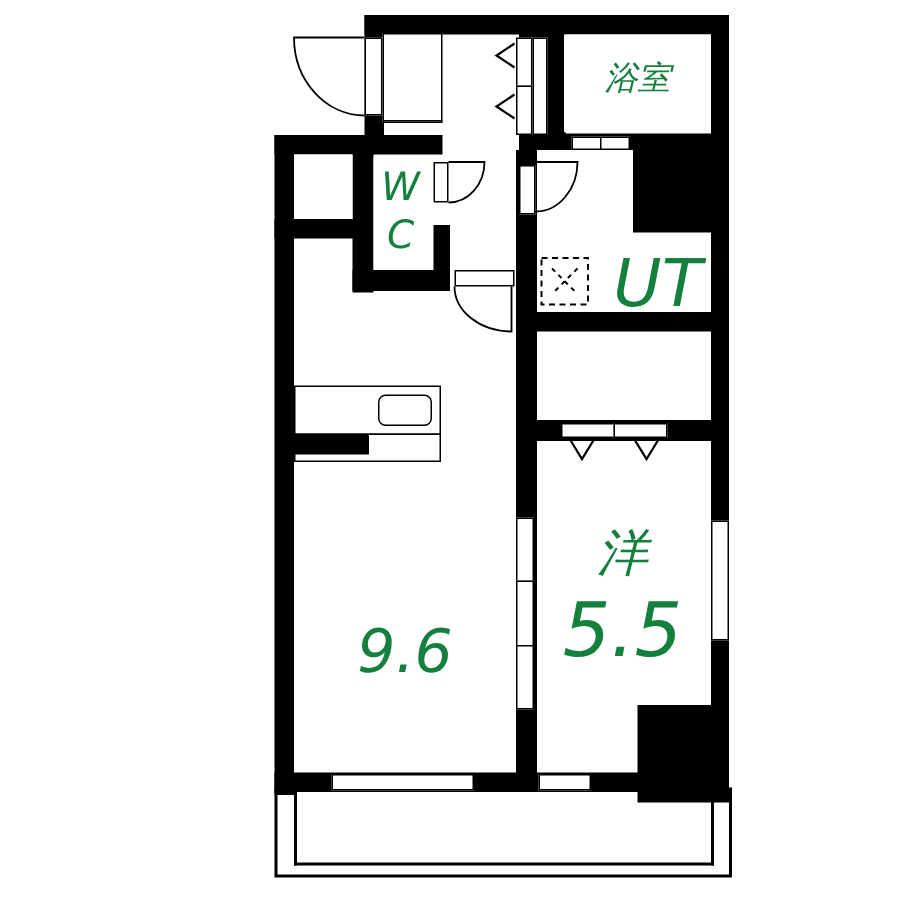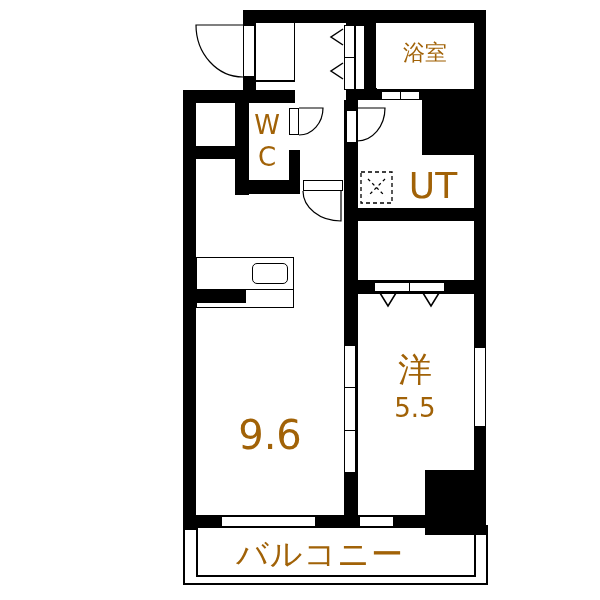--- a/index.html
+++ b/index.html
@@ -1,21 +1,21 @@
 <!DOCTYPE html>
 <html><head>
 <meta charset="utf-8">
 <style>
   html,body{margin:0;padding:0;background:#ffffff;}
   body{width:600px;height:600px;position:relative;overflow:hidden;font-family:"DejaVu Sans","Liberation Sans",sans-serif;}
   .plan{position:absolute;left:0;top:0;width:600px;height:600px;}
   .w{position:absolute;background:#000;}
   .o{position:absolute;border:2px solid #000;background:#fff;box-sizing:border-box;}
   .room{position:absolute;background:#fff;}
-  .lbl{position:absolute;color:#a16207;text-align:center;line-height:1;white-space:nowrap;}
+  .lbl{position:absolute;color:#15803d;text-align:center;line-height:1;white-space:nowrap;font-style:italic;}
   svg{position:absolute;overflow:visible;}
 </style>
 </head>
 <body>
 
 <div class="plan">
 
   <div class="o" style="left:183px;top:525px;width:305px;height:60px;border-width:2px;"></div>
   <div class="o" style="left:196px;top:525px;width:280px;height:52px;border-width:2px;border-top:none;"></div>
 
@@ -73,21 +73,21 @@
 
   <div class="o" style="left:346px;top:110px;width:11px;height:33px;border-width:1px;"></div>
   <svg width="40" height="40" style="left:357px;top:108px;">
     <path d="M0 0 L28 0 A28 33 0 0 1 0 33" fill="none" stroke="#000" stroke-width="1.2"></path>
   </svg>
 
   <svg width="34" height="34" style="left:360px;top:171px;">
     <rect x="1" y="1" width="31" height="31" fill="none" stroke="#000" stroke-width="1.3" stroke-dasharray="4,3"></rect>
     <path d="M8 8 L25 25 M25 8 L8 25" stroke="#000" stroke-width="1.3" stroke-dasharray="3,3"></path>
   </svg>
-  <div class="lbl" style="left:398px;top:168px;width:70px;font-size:36px;text-align:center;">UT</div>
+  <div class="lbl" style="left:398px;top:168px;width:70px;font-size:44px;text-align:right;">UT</div>
 
   <div class="o" style="left:303px;top:180px;width:40px;height:11px;border-width:1px;"></div>
   <svg width="45" height="40" style="left:303px;top:191px;">
     <path d="M0 0 A38 30 0 0 0 38 30 L38 0" fill="none" stroke="#000" stroke-width="1.2"></path>
   </svg>
 
   <div class="o" style="left:374px;top:282px;width:36px;height:10px;border-width:1px;"></div>
   <div class="o" style="left:409px;top:282px;width:36px;height:10px;border-width:1px;"></div>
   <svg width="80" height="20" style="left:378px;top:292px;">
     <path d="M2 1 L10 14 L18 1" fill="none" stroke="#000" stroke-width="1.5"></path>
@@ -100,21 +100,20 @@
   <div class="o" style="left:196px;top:289px;width:98px;height:19px;border-width:1px;background:transparent;"></div>
   <div class="w" style="left:196px;top:290px;width:50px;height:12px;"></div>
 
   <div class="lbl" style="left:220px;top:415px;width:100px;font-size:40px;">9.6</div>
 
   <div class="o" style="left:344px;top:345px;width:12px;height:43px;border-width:1px;"></div>
   <div class="o" style="left:344px;top:387px;width:12px;height:44px;border-width:1px;"></div>
   <div class="o" style="left:344px;top:430px;width:12px;height:43px;border-width:1px;"></div>
 
   <div class="lbl" style="left:370px;top:352px;width:90px;font-size:34px;">洋</div>
-  <div class="lbl" style="left:370px;top:395px;width:90px;font-size:26px;">5.5</div>
+  <div class="lbl" style="left:370px;top:395px;width:90px;font-size:50px;">5.5</div>
   <div class="o" style="left:474px;top:347px;width:12px;height:80px;border-width:1px;"></div>
   <div class="w" style="left:425px;top:470px;width:61px;height:65px;"></div>
 
   <div class="o" style="left:221px;top:516px;width:95px;height:11px;border-width:1px;"></div>
   <div class="o" style="left:359px;top:516px;width:35px;height:11px;border-width:1px;"></div>
 
-  <div class="lbl" style="left:215px;top:538px;width:210px;font-size:32px;letter-spacing:1px;">バルコニー</div>
 </div>
 
 </body></html>

